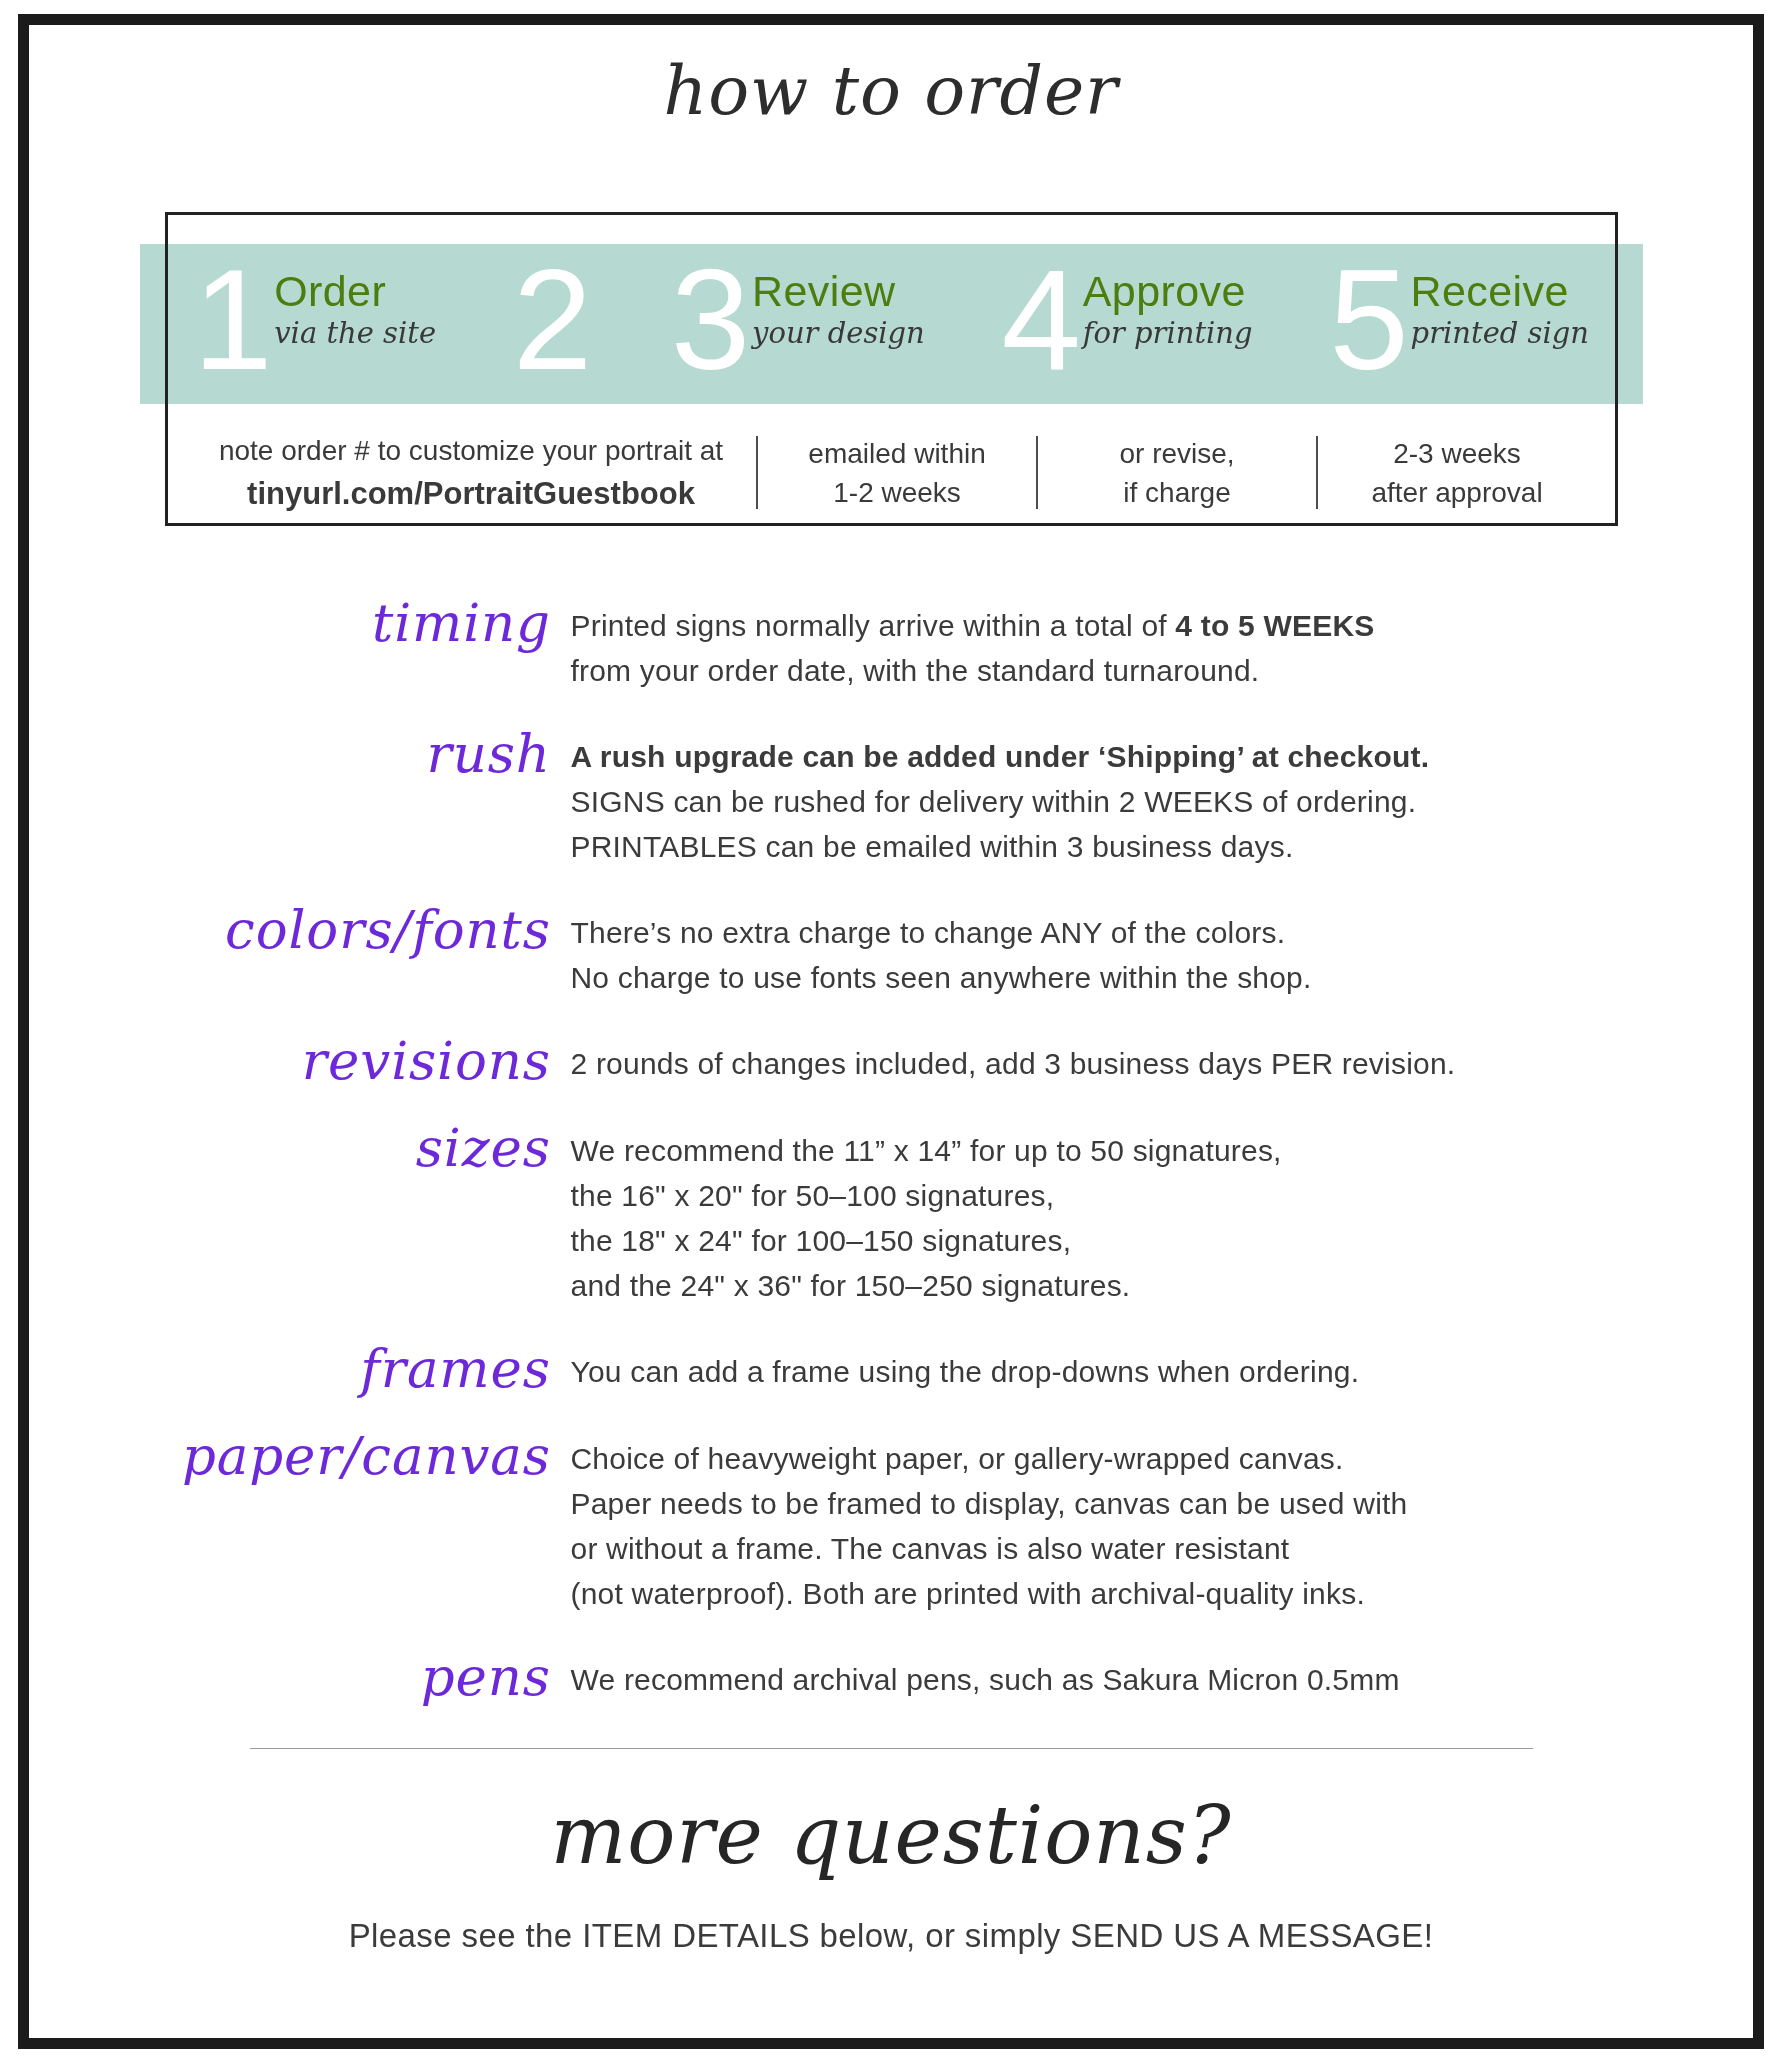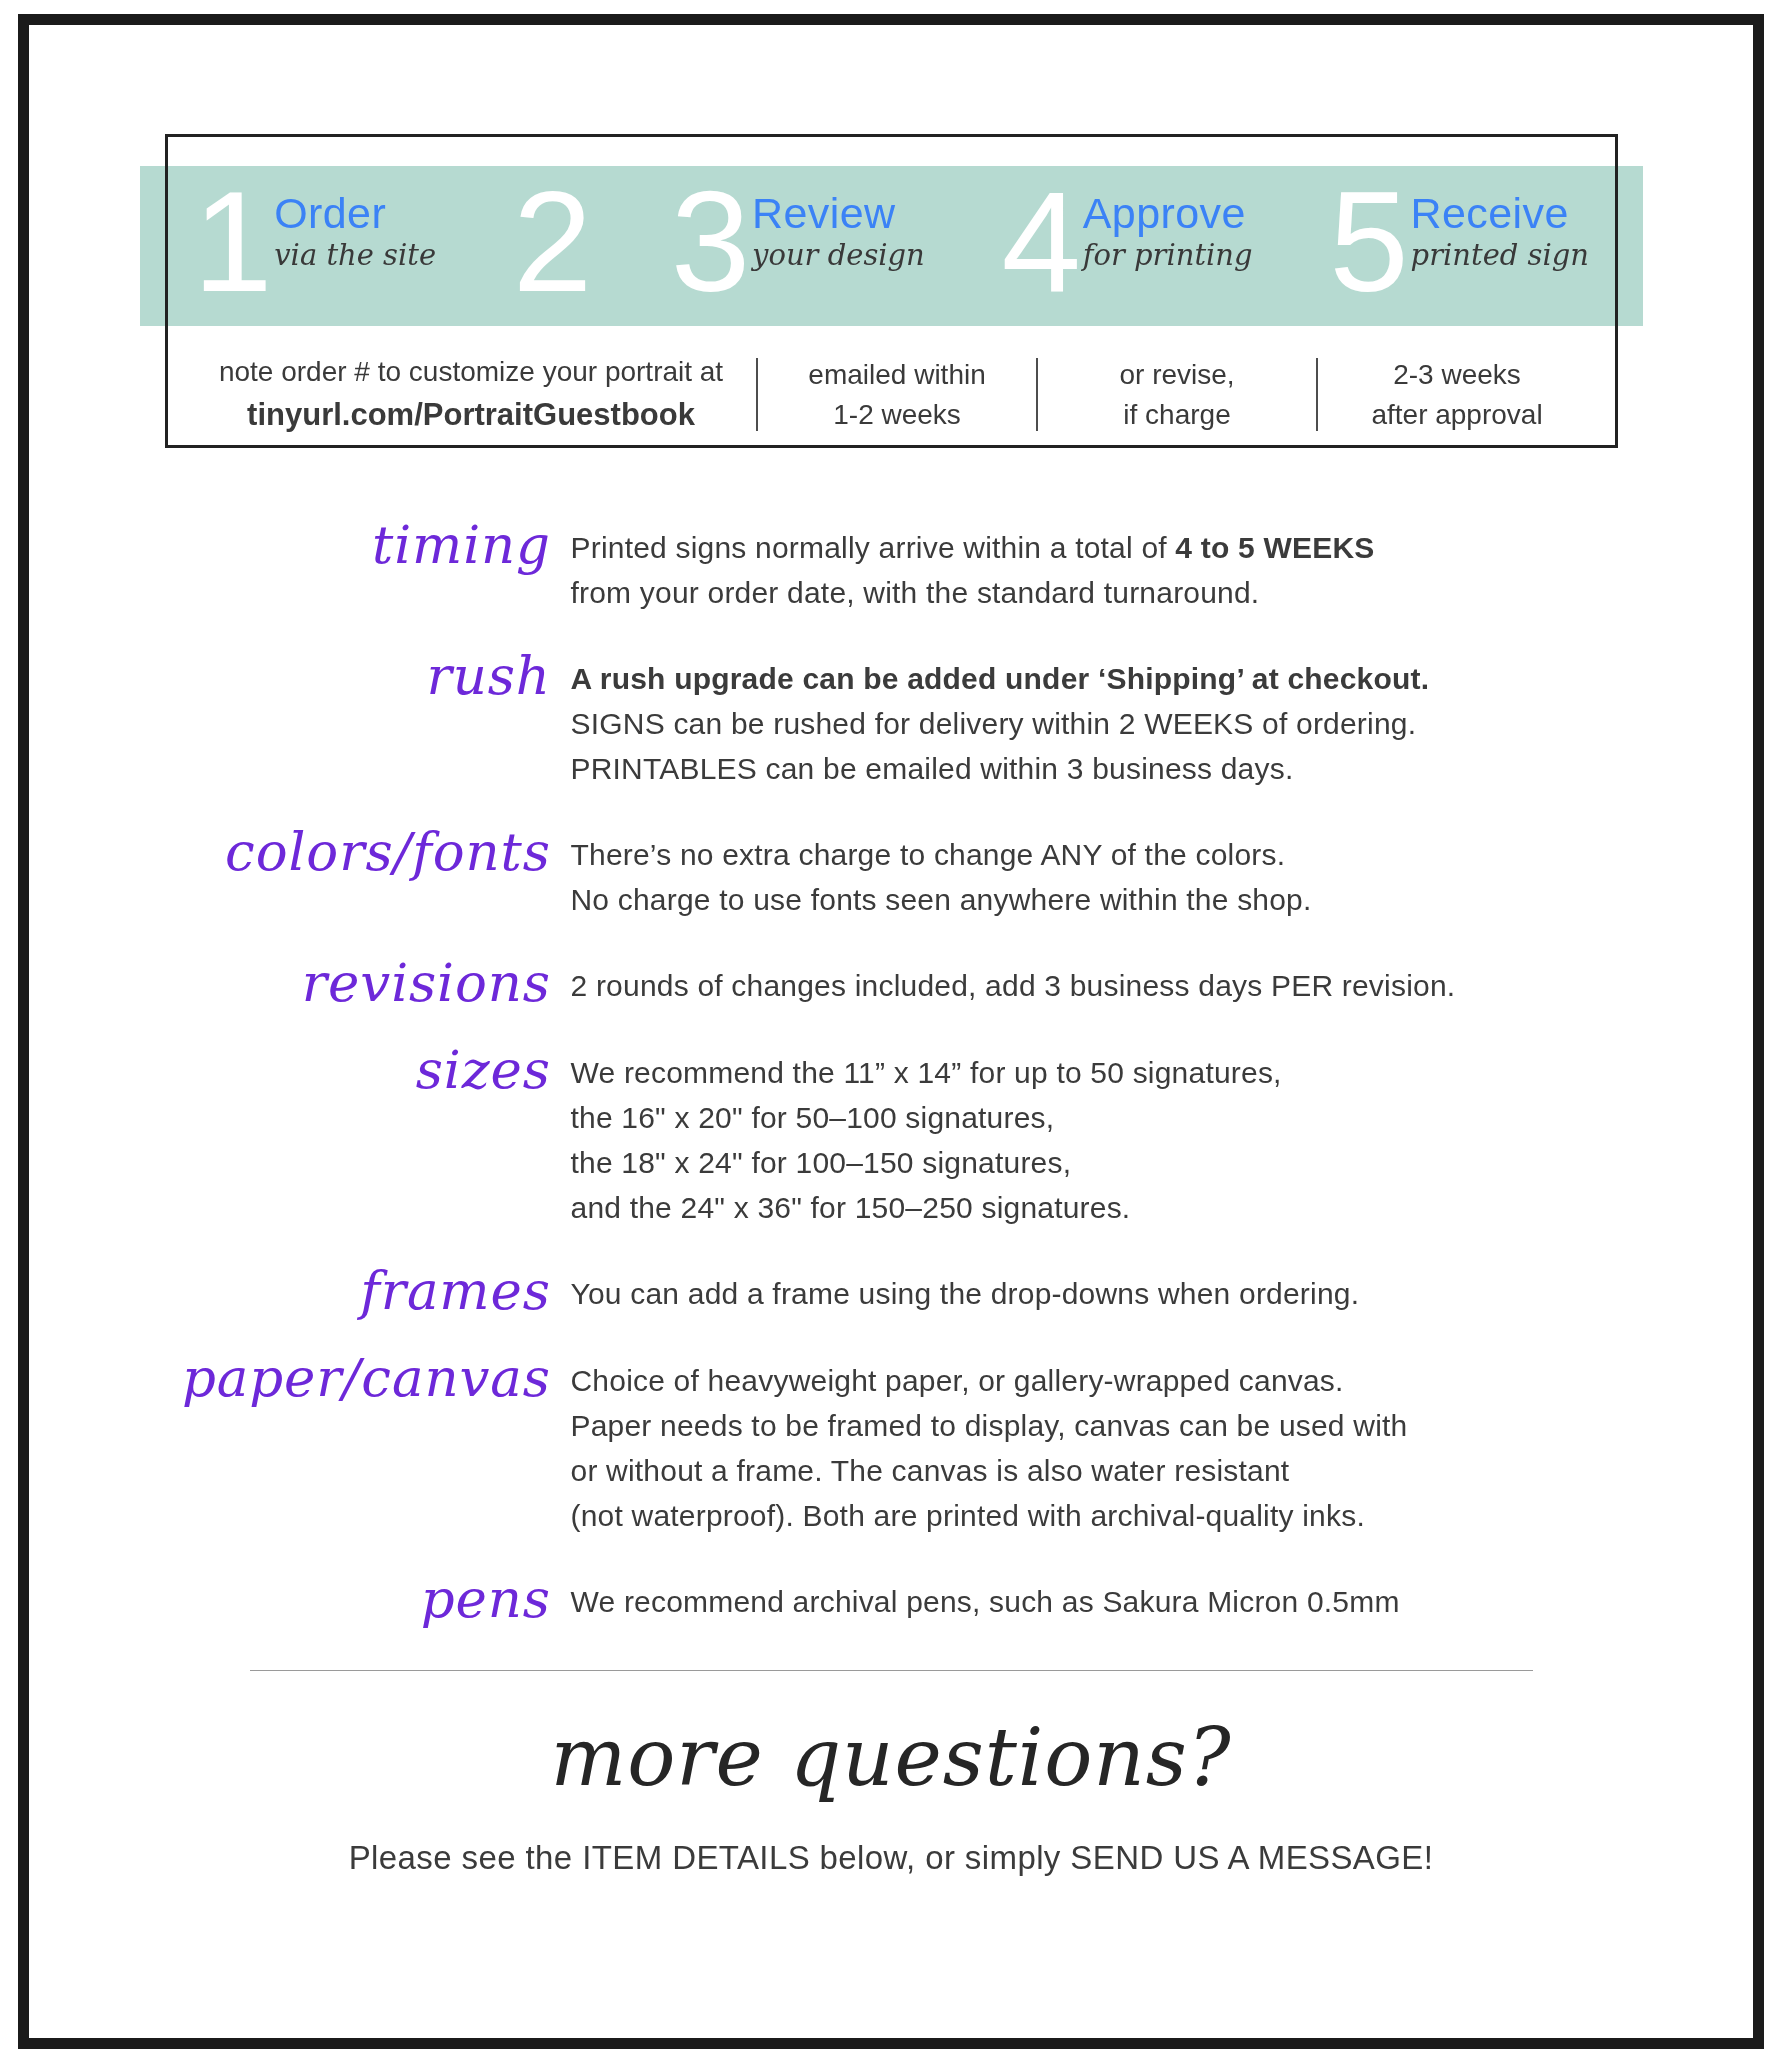--- a/index.html
+++ b/index.html
@@ -67,21 +67,21 @@
     font-size: 143px;
     line-height: 134px;
     font-weight: 100;
     color: #ffffff;
     letter-spacing: -3.6px;
     margin-right: 5.3px;
   }
   .step-text { display: flex; flex-direction: column; padding-top: 16px; }
   .step-title {
     font-size: 43px;
-    color: #3b82f6;
+    color: #4d7c0f;
     letter-spacing: 0.4px;
     line-height: 1.05;
   }
   .step-sub {
     font-size: 29px;
     color: #393939;
     margin-top: 3.6px;
     line-height: 1.1;
   }
   .notes-row {
@@ -160,20 +160,21 @@
     letter-spacing: 0.4px;
   }
 </style>
 </head>
 <body>
 
 <div class="frame"></div>
 
 <div class="content">
 
+  <div class="page-title script">how to order</div>
 
   <div class="steps-wrap">
     <div class="mint-band"></div>
     <div class="box-border"></div>
 
     <div class="steps-row">
       <div class="step">
         <span class="step-num">1</span>
         <span class="step-text">
           <span class="step-title">Order</span>

